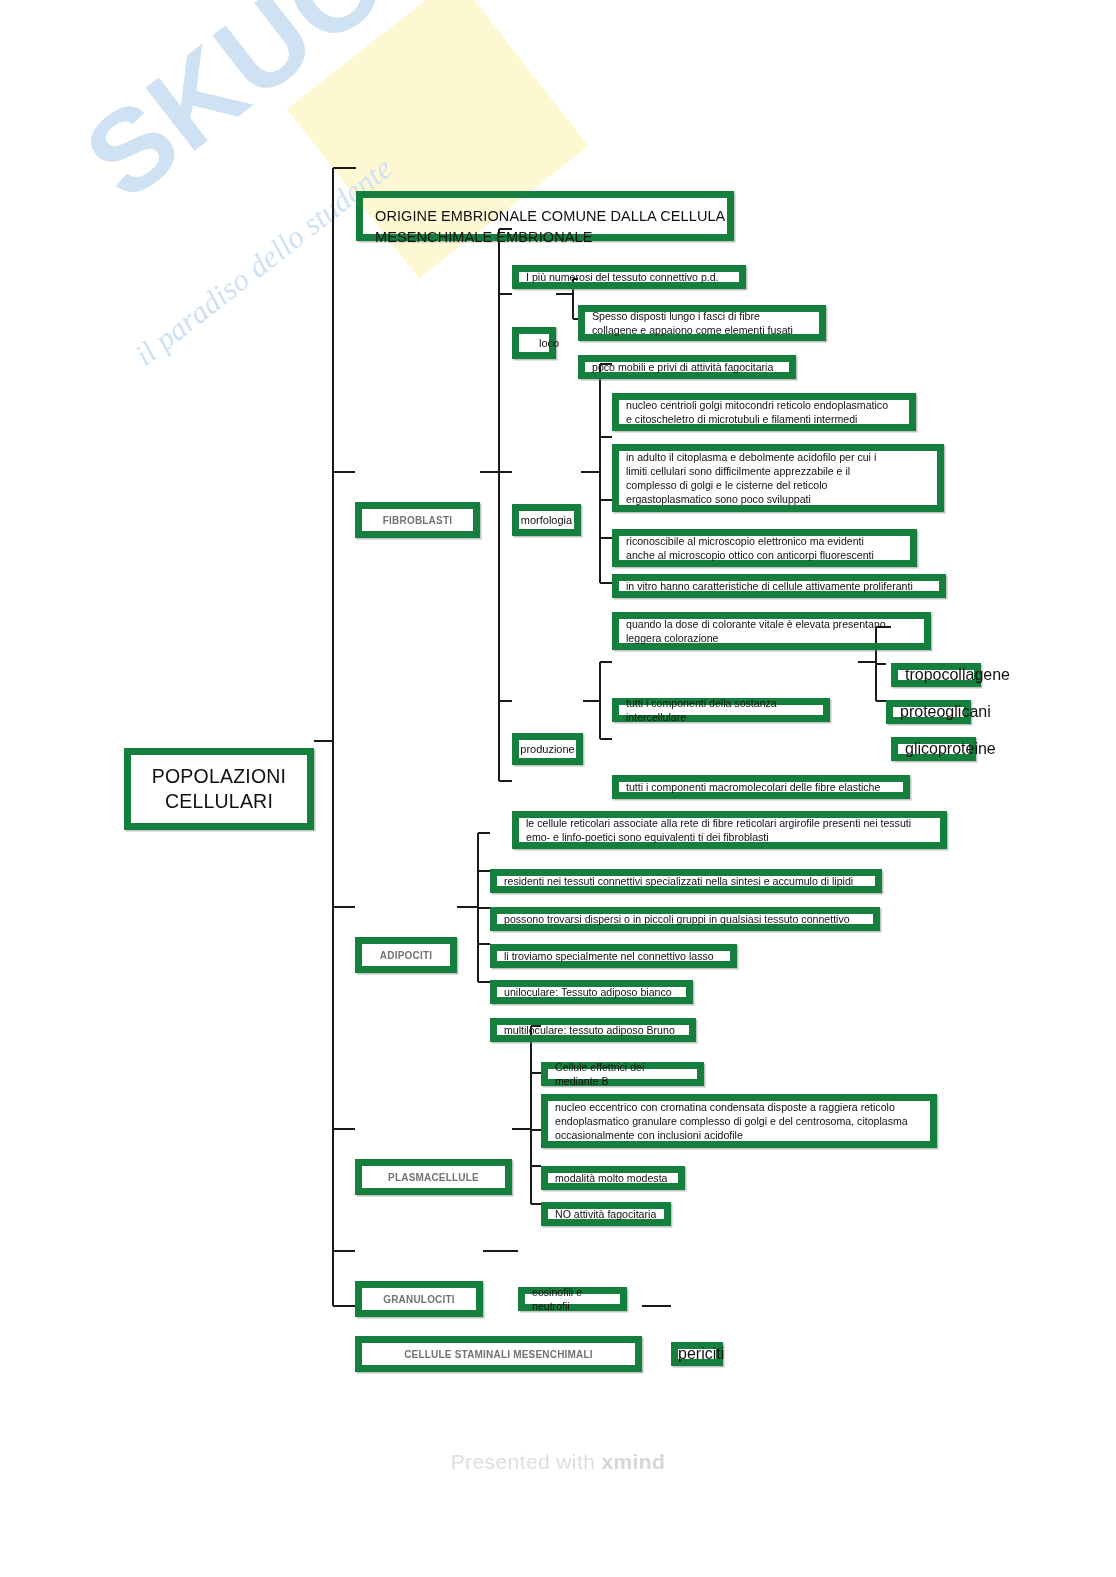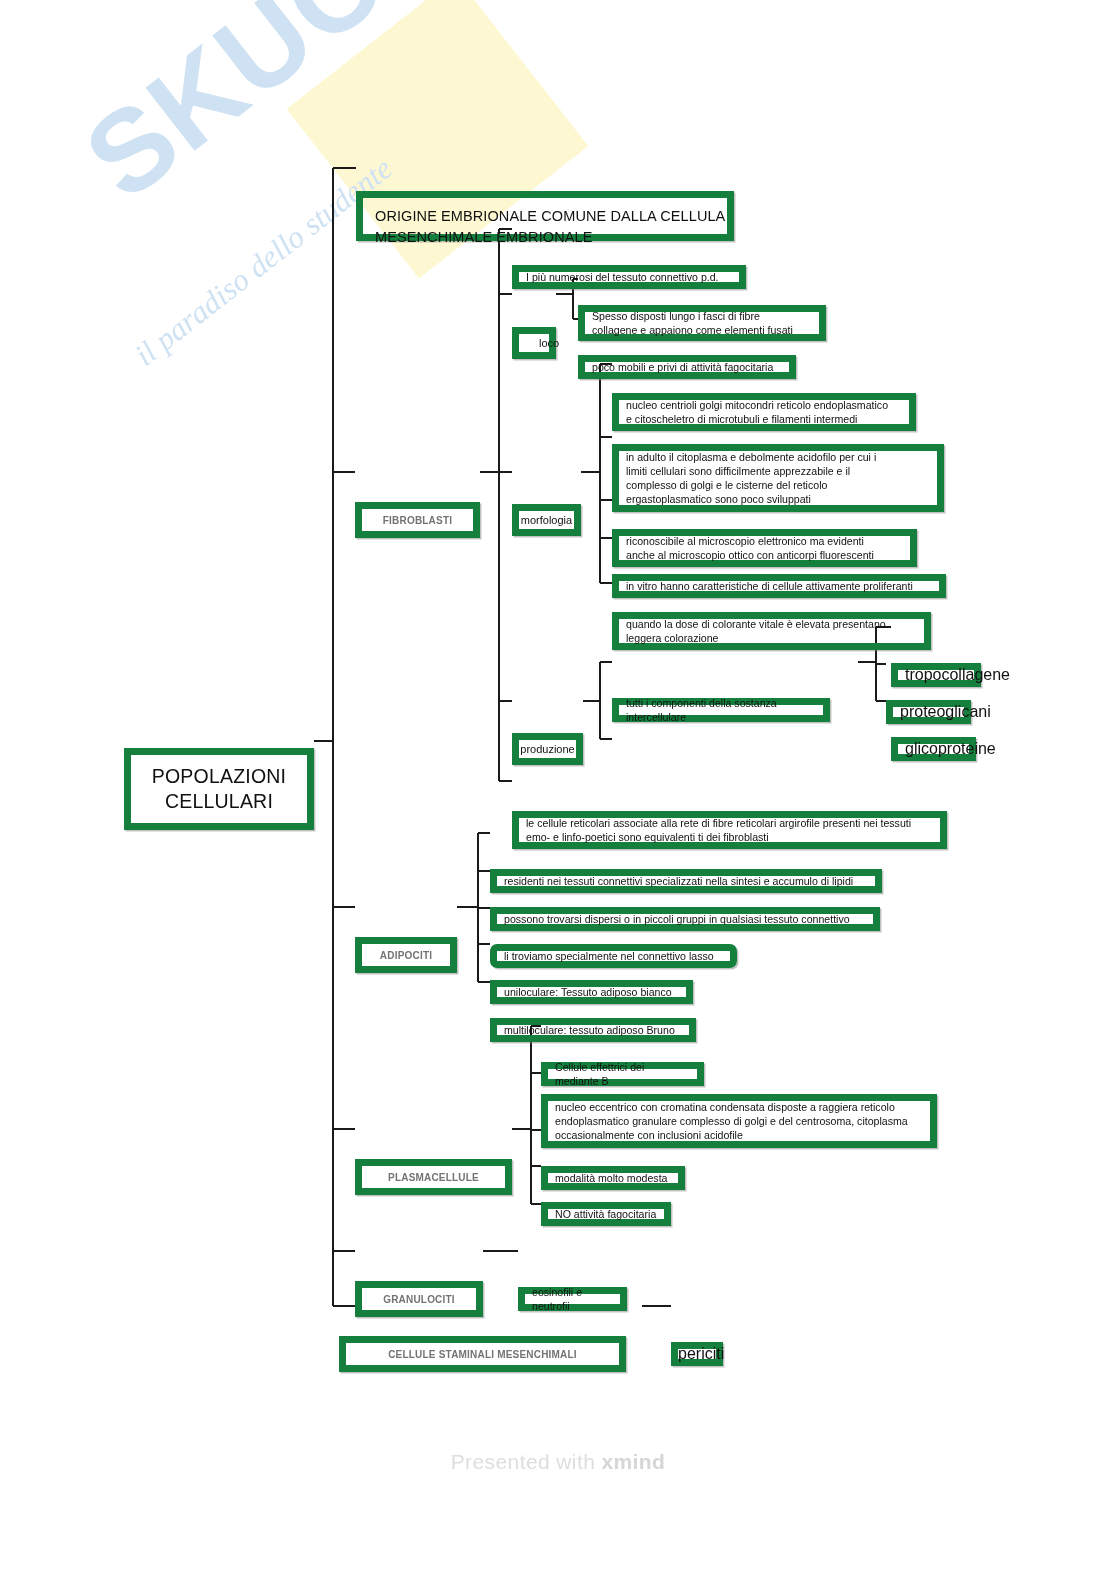--- a/index.html
+++ b/index.html
@@ -317,36 +317,39 @@
     </div>
     <div class="node n-chip" style="left:891px;top:615px;width:90px;height:24px;">
       <span class="txt">tropocollagene</span>
     </div>
     <div class="node n-chip" style="left:886px;top:652px;width:85px;height:24px;">
       <span class="txt">proteoglicani</span>
     </div>
     <div class="node n-chip" style="left:891px;top:689px;width:85px;height:24px;">
       <span class="txt">glicoproteine</span>
     </div>
+    <div class="node n-leaf" style="left:612px;top:727px;width:298px;height:24px;">
+      <span class="txt">tutti i componenti macromolecolari delle fibre elastiche</span>
+    </div>
 
     <div class="node n-leaf multi" style="left:512px;top:763px;width:435px;height:38px;">
       <span class="txt">le cellule reticolari associate alla rete di fibre reticolari argirofile presenti nei tessuti
 emo- e linfo-poetici sono equivalenti ti dei fibroblasti</span>
     </div>
 
     <div class="node n-main" style="left:355px;top:889px;width:102px;height:36px;justify-content:center;">
       <span class="txt">ADIPOCITI</span>
     </div>
     <div class="node n-leaf" style="left:490px;top:821px;width:392px;height:24px;">
       <span class="txt">residenti nei tessuti connettivi specializzati nella sintesi e accumulo di lipidi</span>
     </div>
     <div class="node n-leaf" style="left:490px;top:859px;width:390px;height:24px;">
       <span class="txt">possono trovarsi dispersi o in piccoli gruppi in qualsiasi tessuto connettivo</span>
     </div>
-    <div class="node n-leaf" style="left:490px;top:896px;width:247px;height:24px;border-radius:7px;">
+    <div class="node n-leaf" style="left:490px;top:896px;width:247px;height:24px;">
       <span class="txt">li troviamo specialmente nel connettivo lasso</span>
     </div>
     <div class="node n-leaf" style="left:490px;top:932px;width:203px;height:24px;">
       <span class="txt">uniloculare:  Tessuto adiposo bianco</span>
     </div>
     <div class="node n-leaf" style="left:490px;top:970px;width:206px;height:24px;">
       <span class="txt">multiloculare: tessuto adiposo Bruno</span>
     </div>
 
     <div class="node n-main" style="left:355px;top:1111px;width:157px;height:36px;justify-content:center;">
@@ -367,21 +370,21 @@
       <span class="txt">NO attività fagocitaria</span>
     </div>
 
     <div class="node n-main" style="left:355px;top:1233px;width:128px;height:36px;justify-content:flex-start;">
       <span class="txt">GRANULOCITI</span>
     </div>
     <div class="node n-leaf" style="left:518px;top:1239px;width:109px;height:24px;">
       <span class="txt">eosinofili e neutrofii</span>
     </div>
 
-    <div class="node n-main" style="left:339px;top:1288px;width:287px;height:36px;justify-content:flex-start;">
+    <div class="node n-main" style="left:355px;top:1288px;width:287px;height:36px;justify-content:flex-start;">
       <span class="txt">CELLULE STAMINALI MESENCHIMALI</span>
     </div>
     <div class="node n-chip" style="left:671px;top:1294px;width:52px;height:24px;justify-content:center;">
       <span class="txt" style="text-align:center;">periciti</span>
     </div>
 
   </div>
 
   <div id="footer">
     <span>Presented with </span><span class="brand">xmind</span>

